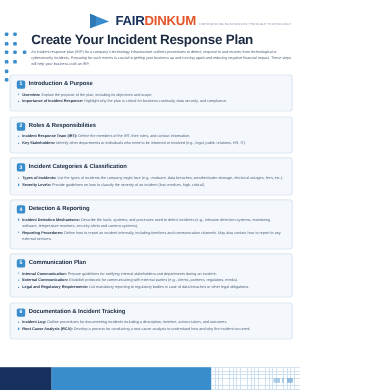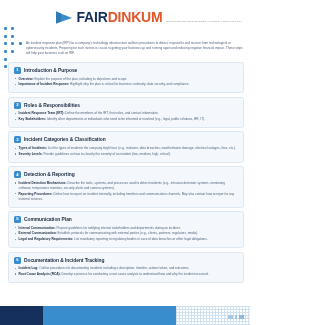--- a/index.html
+++ b/index.html
@@ -38,21 +38,21 @@
     display:flex;align-items:center;gap:3px;
     z-index:3;
   }
   .logo-mark{
     width:19px;height:15px;
     position:relative;
     display:block;
   }
   .logo-text{line-height:1;}
   .logo-word{
-    font-size:14px;font-weight:bold;letter-spacing:-0.2px;
+    font-size:11px;font-weight:bold;letter-spacing:-0.2px;
     white-space:nowrap;
   }
   .logo-word .fair{color:#15305c;}
   .logo-word .dinkum{color:#e2562a;}
   .logo-tag{
     font-size:2.4px;color:#7b8ea6;letter-spacing:0.35px;
     margin-top:1.5px;white-space:nowrap;text-transform:uppercase;
   }
 
   .title{
@@ -173,20 +173,21 @@
         </svg>
       </span>
       <span class="logo-text">
         <span class="logo-word">
           <span class="fair">FAIR</span><span class="dinkum">DINKUM</span>
         </span>
         <span class="logo-tag">EMPOWERING BUSINESSES THROUGH TECHNOLOGY</span>
       </span>
     </div>
 
+    <div class="title">Create Your Incident Response Plan</div>
     <div class="intro">An incident response plan (IRP) for a company's technology infrastructure outlines procedures to detect, respond to and recover from technological or cybersecurity incidents. Preparing for such events is crucial to getting your business up and running again and reducing negative financial impact. These steps will help your business craft an IRP.</div>
   </div>
 
   <div class="sections">
 
     <div class="card">
       <div class="card-head">
         <span class="badge">1</span>
         <span class="card-title">Introduction &amp; Purpose</span>
       </div>

